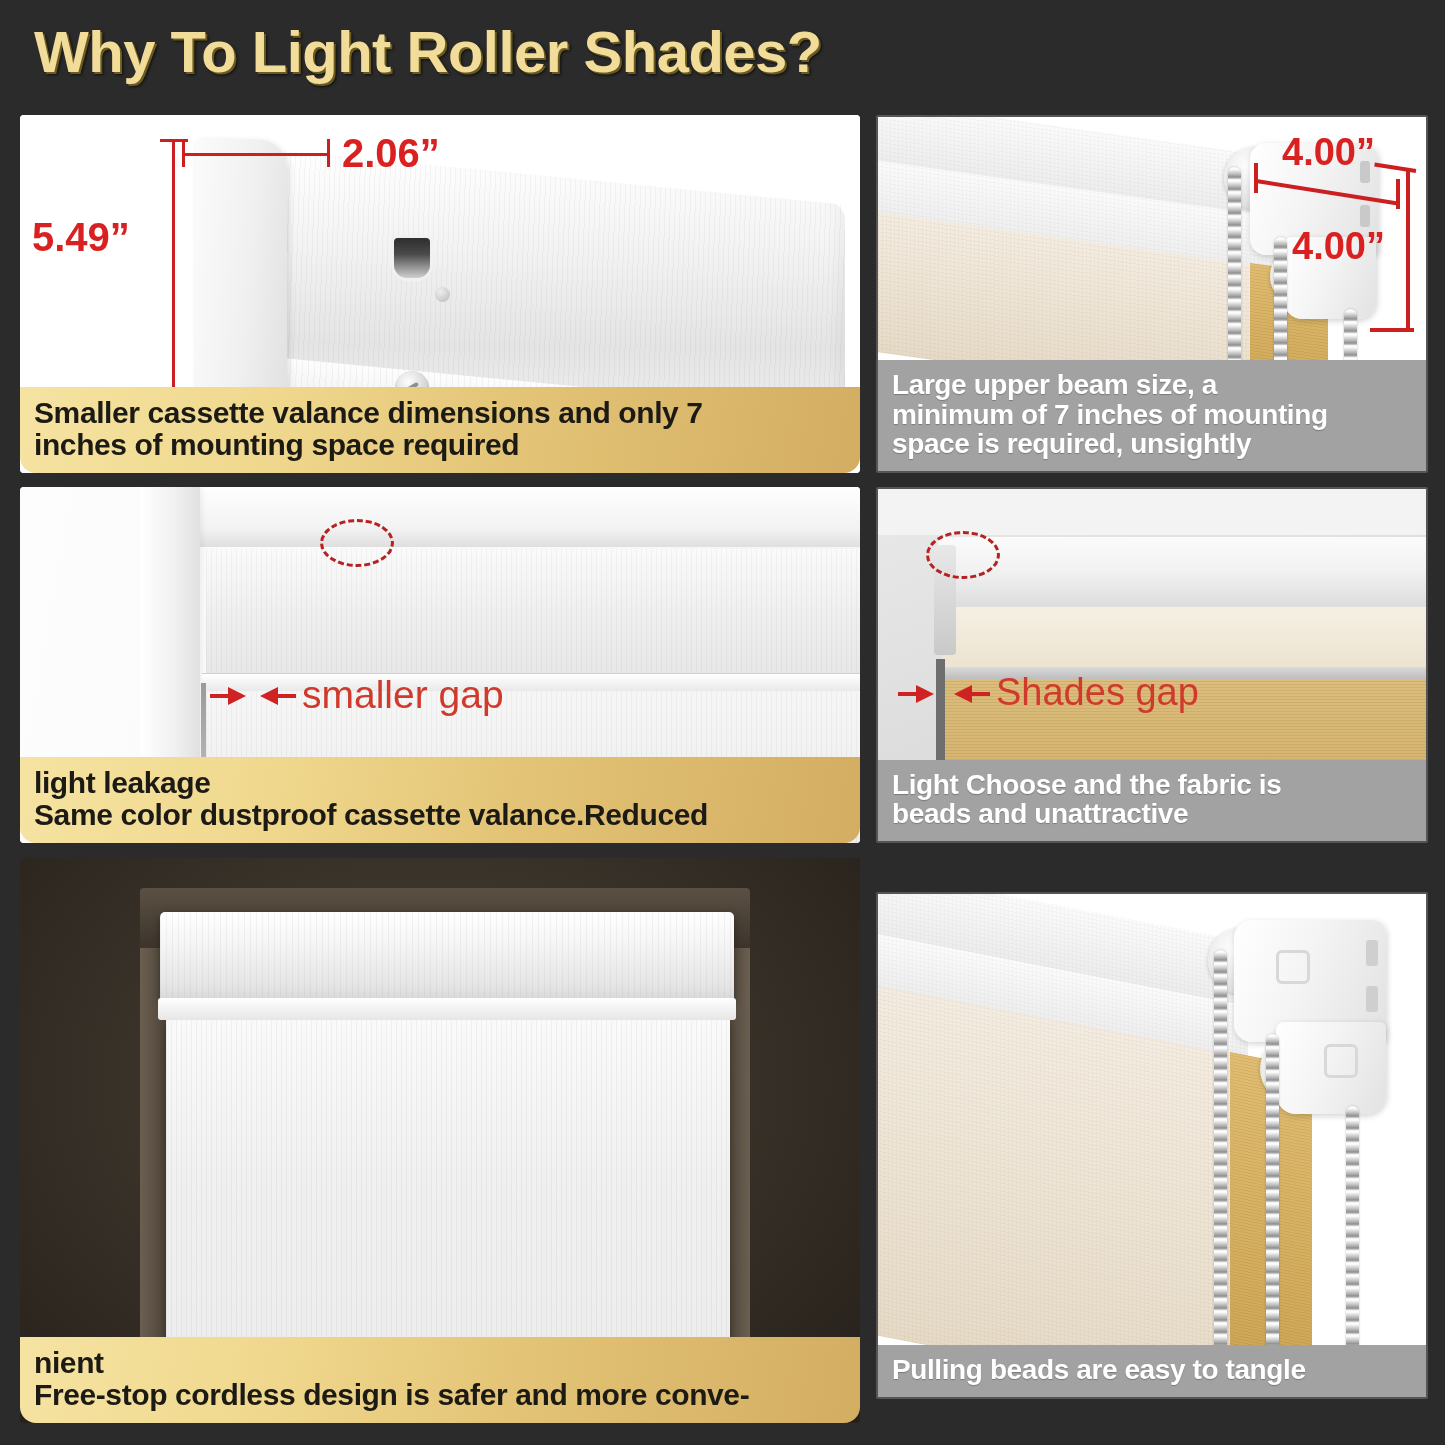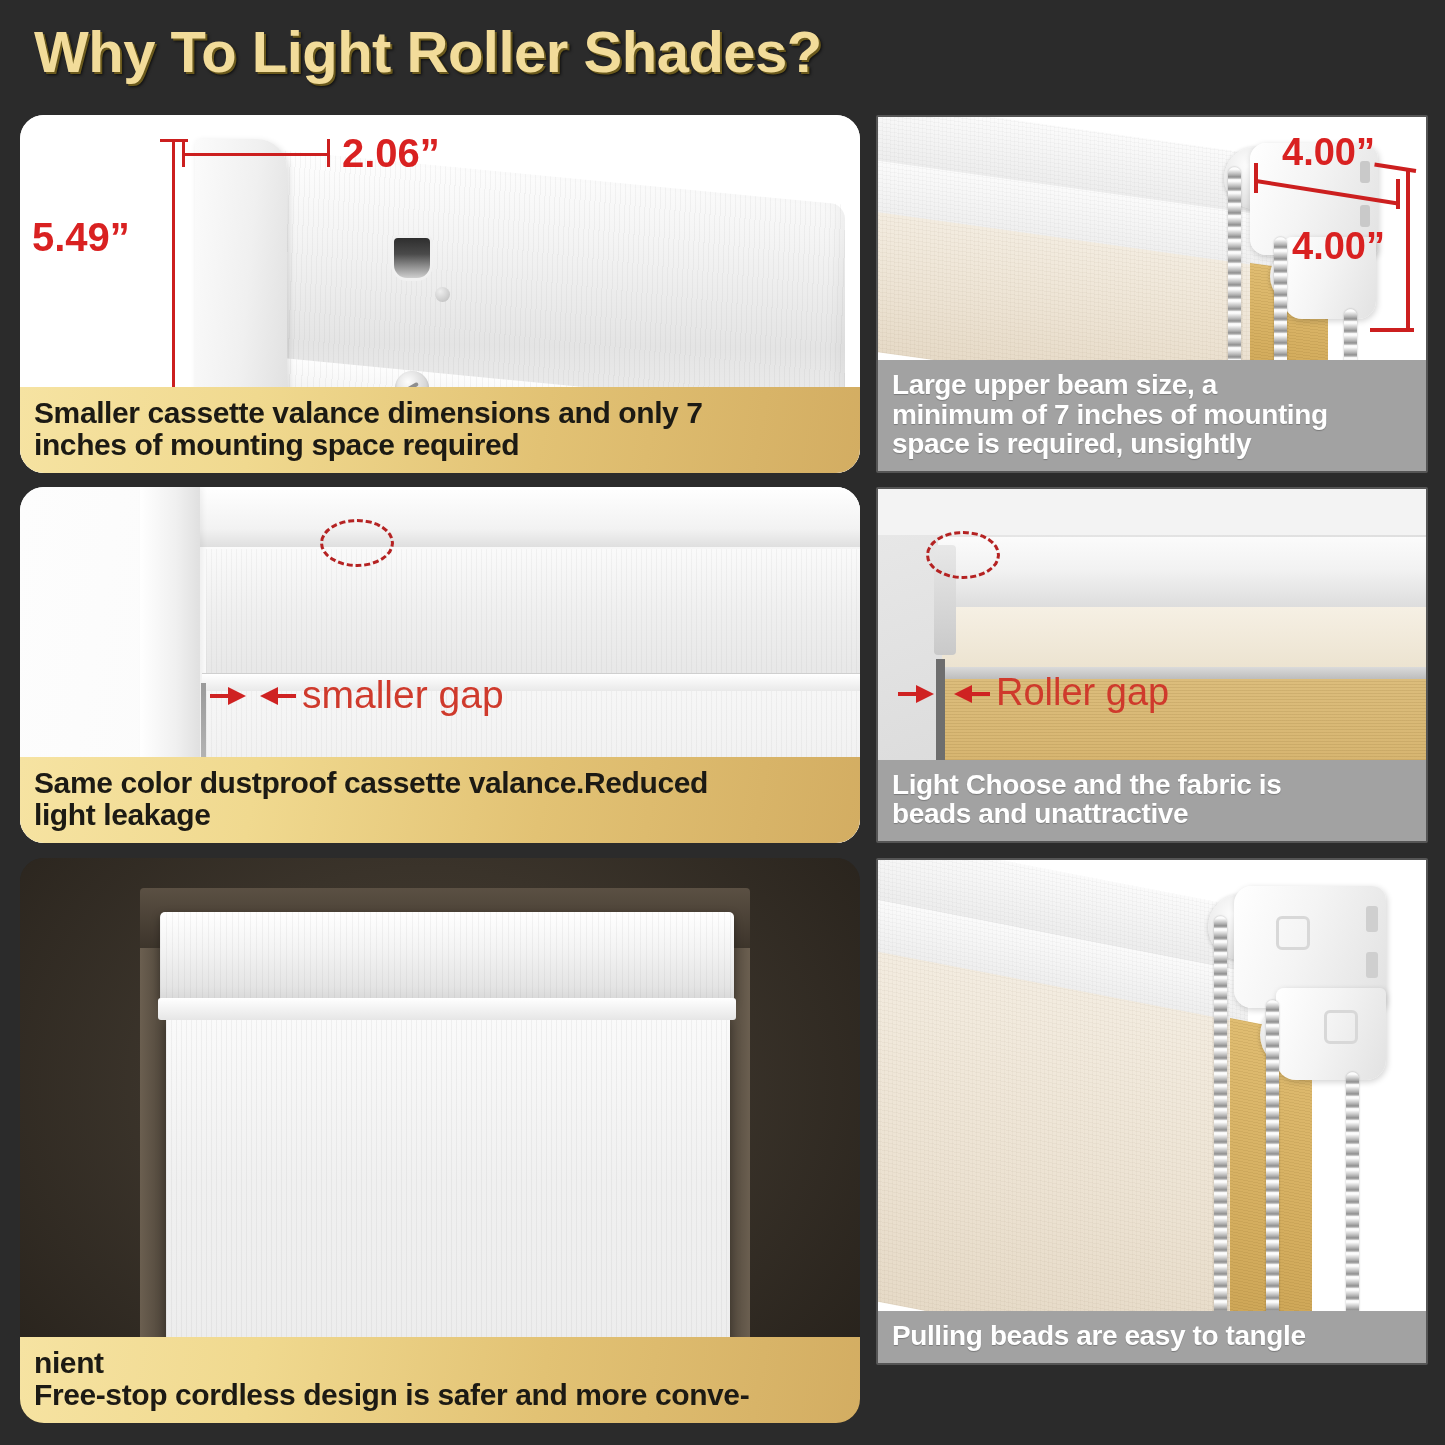--- a/index.html
+++ b/index.html
@@ -15,21 +15,21 @@
   .title {
     position: absolute; left: 34px; top: 18px;
     font-size: 58px; font-weight: bold; letter-spacing: -0.5px;
     color: #f2dc9a;
     text-shadow: 2px 2px 0 #6b5a1d, 3px 3px 3px rgba(0,0,0,.7);
     white-space: nowrap;
   }
 
   
   .panel { position: absolute; overflow: hidden; background: #fff; }
-  .panel.left  { border-radius: 24px; }
+  .panel.left  { border-radius: 4px; }
   .panel.right { border-radius: 2px; border: 2px solid #555; }
 
   .photo { position: absolute; inset: 0; overflow: hidden; }
 
   
   .cap {
     position: absolute; left: 0; right: 0; bottom: 0;
     padding: 10px 14px 12px 14px;
     font-weight: bold; line-height: 1.06;
     letter-spacing: -0.4px;
@@ -375,42 +375,42 @@
       <div class="p3-gapline"></div>
       <div class="dashcircle" style="left:300px; top:32px; width:74px; height:48px;"></div>
 
       <div class="arrowR" style="left:208px; top:200px;"></div>
       <div class="arrowstem" style="left:190px; top:207px; width:20px;"></div>
       <div class="arrowL" style="left:240px; top:200px;"></div>
       <div class="arrowstem" style="left:256px; top:207px; width:20px;"></div>
       <div class="gaptxt" style="left:282px; top:186px; font-size:39px;">smaller gap</div>
     </div>
     <div class="cap gold">
+      <span class="l">light leakage</span>
       <span class="l">Same color dustproof cassette valance.Reduced</span>
-      <span class="l">light leakage</span>
     </div>
   </div>
 
   <div class="panel right" style="left:876px; top:487px; width:552px; height:356px;">
     <div class="photo">
       <div class="p4-wall"></div>
       <div class="p4-top"></div>
       <div class="p4-valance"></div>
       <div class="p4-cream"></div>
       <div class="p4-edge"></div>
       <div class="p4-tan"></div>
       <div class="p4-mech"></div>
       <div class="p4-gapline"></div>
       <div class="dashcircle" style="left:48px; top:42px; width:74px; height:48px;"></div>
 
       <div class="arrowR" style="left:38px; top:196px;"></div>
       <div class="arrowstem" style="left:20px; top:203px; width:20px;"></div>
       <div class="arrowL" style="left:76px; top:196px;"></div>
       <div class="arrowstem" style="left:92px; top:203px; width:20px;"></div>
-      <div class="gaptxt" style="left:118px; top:182px; font-size:38px;">Roller gap</div>
+      <div class="gaptxt" style="left:118px; top:182px; font-size:38px;">Shades gap</div>
     </div>
     <div class="cap gray">
       <span class="l">Light Choose and the fabric is</span>
       <span class="l">beads and unattractive</span>
     </div>
   </div>
 
   <div class="panel left" style="left:20px; top:858px; width:840px; height:565px; background:#2a241d;">
     <div class="photo">
       <div class="p5-wall"></div>
@@ -430,21 +430,21 @@
       <div class="p5-tab"></div>
       <div class="p5-valance"></div>
       <div class="p5-lip"></div>
     </div>
     <div class="cap gold">
       <span class="l">nient</span>
       <span class="l">Free-stop cordless design is safer and more conve-</span>
     </div>
   </div>
 
-  <div class="panel right" style="left:876px; top:858px; width:552px; height:507px;">
+  <div class="panel right" style="left:876px; top:892px; width:552px; height:507px;">
     <div class="photo">
       <div class="p6-wall"></div>
       <div class="rs-white" style="left:-30px; top:48px; width:400px; height:80px; transform:skewY(11deg); transform-origin:right top;"></div>
       <div class="rs-white" style="left:-30px; top:112px; width:400px; height:72px; transform:skewY(11deg); transform-origin:right top;"></div>
       <div class="rs-cream" style="left:-30px; top:162px; width:392px; height:350px; transform:skewY(11deg); transform-origin:right top;"></div>
       <div class="rs-tan" style="left:352px; top:158px; width:82px; height:352px; transform:skewY(11deg); transform-origin:left top;"></div>
       <div class="rs-endcap" style="left:330px; top:34px; width:66px; height:66px;"></div>
       <div class="rs-endcap" style="left:382px; top:142px; width:66px; height:66px;"></div>
       <div class="rs-bracket" style="left:356px; top:26px; width:152px; height:122px; border-radius:18px 14px 6px 18px;"></div>
       <div class="rs-bracket" style="left:398px; top:128px; width:110px; height:92px; border-radius:8px 6px 20px 20px;"></div>

